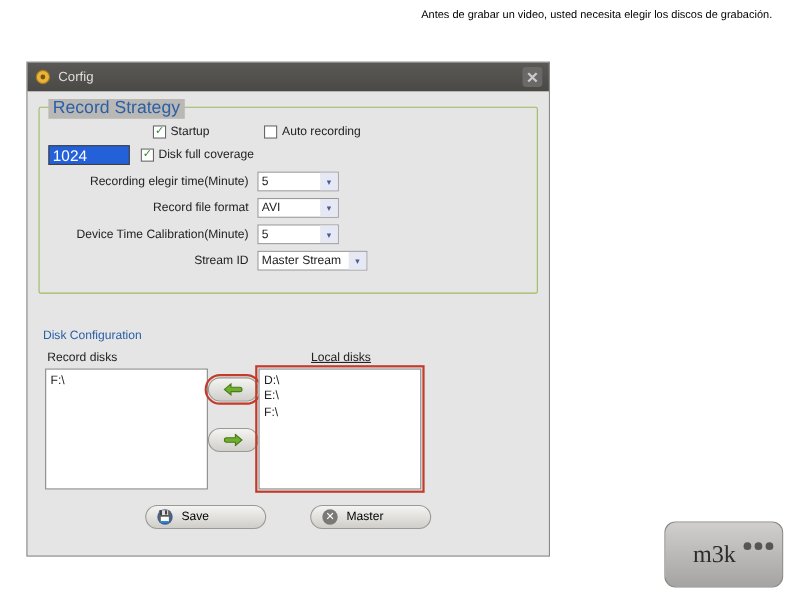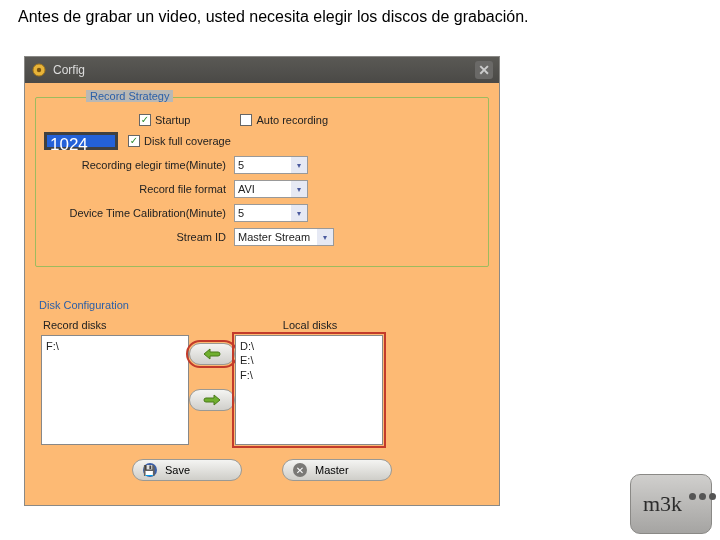--- a/index.html
+++ b/index.html
@@ -1,53 +1,53 @@
 <!DOCTYPE html>
 <html><head>
 <meta charset="utf-8">
 <style>
   * { box-sizing: border-box; margin: 0; padding: 0; }
   body { font-family: Arial, sans-serif; width: 720px; height: 540px; background: #fff; position: relative; }
-  .instruction { font-size: 16px; padding: 8px 18px 10px; color: #000; }
-  .dialog { position: absolute; left: 24px; top: 56px; width: 476px; height: 450px; background: #fdba74; border: 1px solid #8a8986; }
+  .instruction { font-size: 10px; padding: 8px 18px 10px; color: #000; text-align: right; }
+  .dialog { position: absolute; left: 24px; top: 56px; width: 476px; height: 450px; background: #e5e5e5; border: 1px solid #8a8986; }
   .titlebar { height: 26px; background: linear-gradient(#5a5955,#4a4946); display: flex; align-items: center; padding: 0 6px; color: #ddd; font-size: 12px; }
   .title-icon { width: 16px; height: 16px; margin-right: 6px; }
   .title-icon svg { display: block; }
   .close-btn { margin-left: auto; width: 18px; height: 18px; background: #6a6967; border-radius: 3px; display: flex; align-items: center; justify-content: center; color: #ccc; font-size: 14px; font-weight: bold; cursor: pointer; }
   .panel-body { padding: 4px 10px 10px; }
   .fieldset1 { border: 1px solid #9dbb5e; border-radius: 2px; padding: 10px 8px 14px; position: relative; margin-top: 10px; }
-  .legend1 { position: absolute; top: -8px; left: 8px; background: #b9b8b5; padding: 0 4px; font-size: 11px; color: #2b5fa8; margin-left: 42px; }
+  .legend1 { position: absolute; top: -8px; left: 8px; background: #b9b8b5; padding: 0 4px; font-size: 16px; color: #2b5fa8; }
   .row { display: flex; align-items: center; margin: 6px 0; font-size: 11px; color: #222; }
   .row-checks { justify-content: flex-start; padding-left: 95px; gap: 50px; }
   .check { display: flex; align-items: center; gap: 4px; }
   .check-box { width: 12px; height: 12px; border: 1px solid #666; background: #fff; display: flex; align-items: center; justify-content: center; color: #2e8b2e; font-size: 10px; line-height: 1; }
   .lbl { width: 190px; text-align: right; padding-right: 8px; font-size: 11px; }
-  .num-input { width: 74px; height: 18px; font-size: 17px; padding: 0 3px; border: 3px solid #404040; background: #fff; }
+  .num-input { width: 74px; height: 18px; font-size: 14px; padding: 0 3px; border: 1px solid #404040; background: #fff; }
   .num-input.sel { background: #2461d8; color: #fff; }
   .sel-box { width: 74px; height: 18px; border: 1px solid #999; background: #fff; font-size: 11px; display: flex; align-items: center; padding: 0 3px; position: relative; }
   .sel-arrow { position: absolute; right: 0; top: 0; width: 16px; height: 100%; background: #e6e9f4; display: flex; align-items: center; justify-content: center; color: #4a5a9e; font-size: 8px; }
   .sel-wide { width: 100px; }
   .after-check { margin-left: 10px; display: flex; align-items: center; gap: 4px; }
   .disk-section { margin-top: 30px; }
   .disk-legend { font-size: 11px; color: #2b5fa8; padding: 2px 0 8px 4px; }
   .disk-row { display: flex; align-items: flex-start; gap: 0; padding: 0 6px; }
   .disk-col { display: flex; flex-direction: column; font-size: 11px; color: #222; }
   .disk-lbl { margin-bottom: 4px; padding-left: 2px; }
-  .disk-lbl.right { text-align: center; }
+  .disk-lbl.right { text-align: center; text-decoration: underline; }
   .listbox { width: 148px; height: 110px; background: #fff; border: 1px solid #888; padding: 3px 4px; font-size: 11px; line-height: 1.3; }
   .arrow-col { display: flex; flex-direction: column; gap: 24px; padding-top: 24px; }
   .arrow-btn { width: 46px; height: 22px; background: linear-gradient(#f4f4f2,#d0cfcb); border: 1px solid #9a9994; border-radius: 11px; display: flex; align-items: center; justify-content: center; cursor: pointer; }
   .arrow-btn svg { display: block; }
   .red-box { outline: 2px solid #c33b2a; outline-offset: 1px; }
   .btn-row { display: flex; justify-content: center; gap: 40px; margin-top: 14px; }
   .pill-btn { width: 110px; height: 22px; background: linear-gradient(#f4f4f2,#cfcec9); border: 1px solid #9a9994; border-radius: 11px; display: flex; align-items: center; gap: 8px; padding: 0 10px; font-size: 11px; cursor: pointer; }
   .pill-ico { width: 14px; height: 14px; border-radius: 7px; display: flex; align-items: center; justify-content: center; color: #fff; font-size: 10px; }
   .ico-save { background: #3a5ea8; }
   .ico-cancel { background: #7a7976; }
-  .logo { position: absolute; right: 8px; bottom: 6px; width: 82px; height: 60px; background: linear-gradient(#d0cfcd,#a5a4a2); border: 1px solid #8a8986; border-radius: 10px; display: flex; align-items: center; justify-content: center; padding-left: 17px; }
+  .logo { position: absolute; right: 8px; bottom: 6px; width: 108px; height: 60px; background: linear-gradient(#d0cfcd,#a5a4a2); border: 1px solid #8a8986; border-radius: 10px; display: flex; align-items: center; justify-content: center; padding-left: 17px; }
   .logo-inner { display: flex; align-items: center; gap: 4px; font-family: Georgia, serif; font-size: 22px; color: #2c2c2c; }
   .ball { width: 7px; height: 7px; border-radius: 4px; background: #555; }
   .balls { display: flex; gap: 3px; margin-left: 3px; margin-bottom: 16px; }
 </style>
 </head>
 <body>
 
 <div class="instruction">Antes de grabar un video, usted necesita elegir los discos de grabación.</div>
 
 <div class="dialog">

